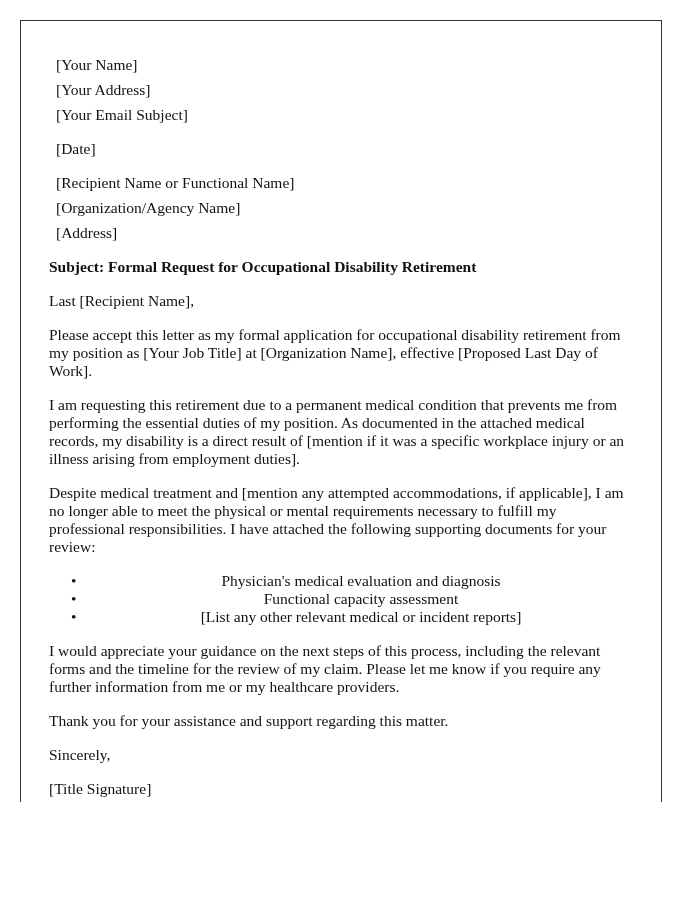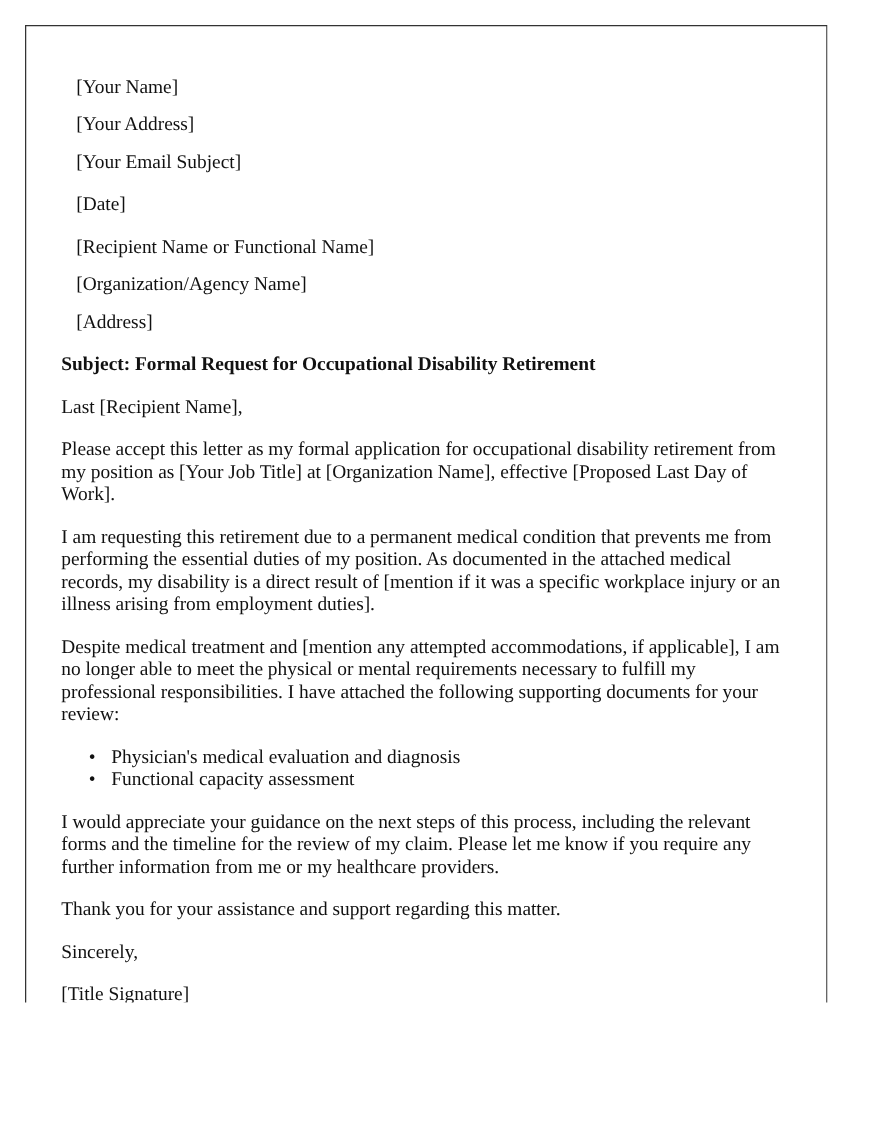--- a/index.html
+++ b/index.html
@@ -23,27 +23,28 @@
     width: 642px;
     min-height: 900px;
     border: 1px solid #333333;
     padding: 28px 28px 20px 28px;
     font-family: "Liberation Serif", "DejaVu Serif", serif;
     font-size: 15.5px;
     line-height: 18px;
     color: #111111;
   }
   .block { margin: 0 0 16px 0; }
-  .block p { margin: 12px; }
+  .block p { margin: 7px; }
   .para { margin: 0 0 16px 0; }
   .subject { font-weight: bold; margin: 0 0 16px 0; }
   ul.docs {
     margin: 0 0 16px 0;
     padding-left: 40px;
     list-style: none;
+    text-align: center;
   }
   ul.docs li { position: relative; }
   ul.docs li::before {
     content: "\2022";
     position: absolute;
     left: -18px;
   }
 </style>
 </head>
 <body>
@@ -71,20 +72,21 @@
 
     <p class="para">Last [Recipient Name],</p>
 
     <p class="para">Please accept this letter as my formal application for occupational disability retirement from my position as [Your Job Title] at [Organization Name], effective [Proposed Last Day of Work].</p>
     <p class="para">I am requesting this retirement due to a permanent medical condition that prevents me from performing the essential duties of my position. As documented in the attached medical records, my disability is a direct result of [mention if it was a specific workplace injury or an illness arising from employment duties].</p>
     <p class="para">Despite medical treatment and [mention any attempted accommodations, if applicable], I am no longer able to meet the physical or mental requirements necessary to fulfill my professional responsibilities. I have attached the following supporting documents for your review:</p>
 
     <ul class="docs">
       <li>Physician's medical evaluation and diagnosis</li>
       <li>Functional capacity assessment</li>
+      <li>[List any other relevant medical or incident reports]</li>
     </ul>
 
     <p class="para">I would appreciate your guidance on the next steps of this process, including the relevant forms and the timeline for the review of my claim. Please let me know if you require any further information from me or my healthcare providers.</p>
     <p class="para">Thank you for your assistance and support regarding this matter.</p>
 
     <p class="para">Sincerely,</p>
     <p class="para">[Title Signature]</p>
     <p class="para">[Your Printed Name]</p>
 
   </div>

